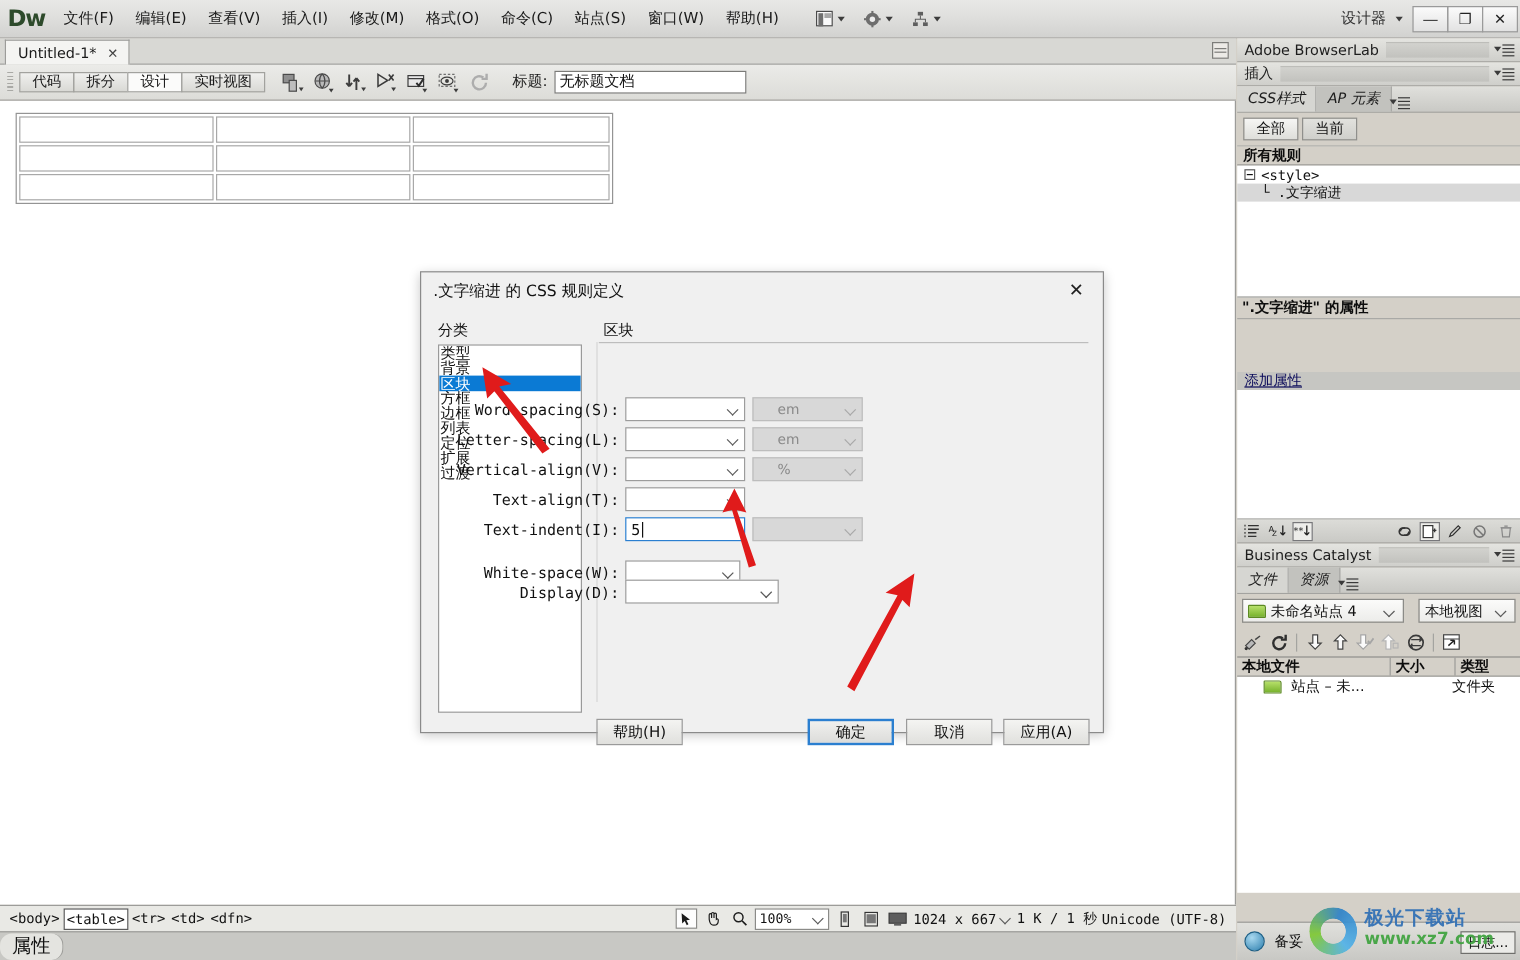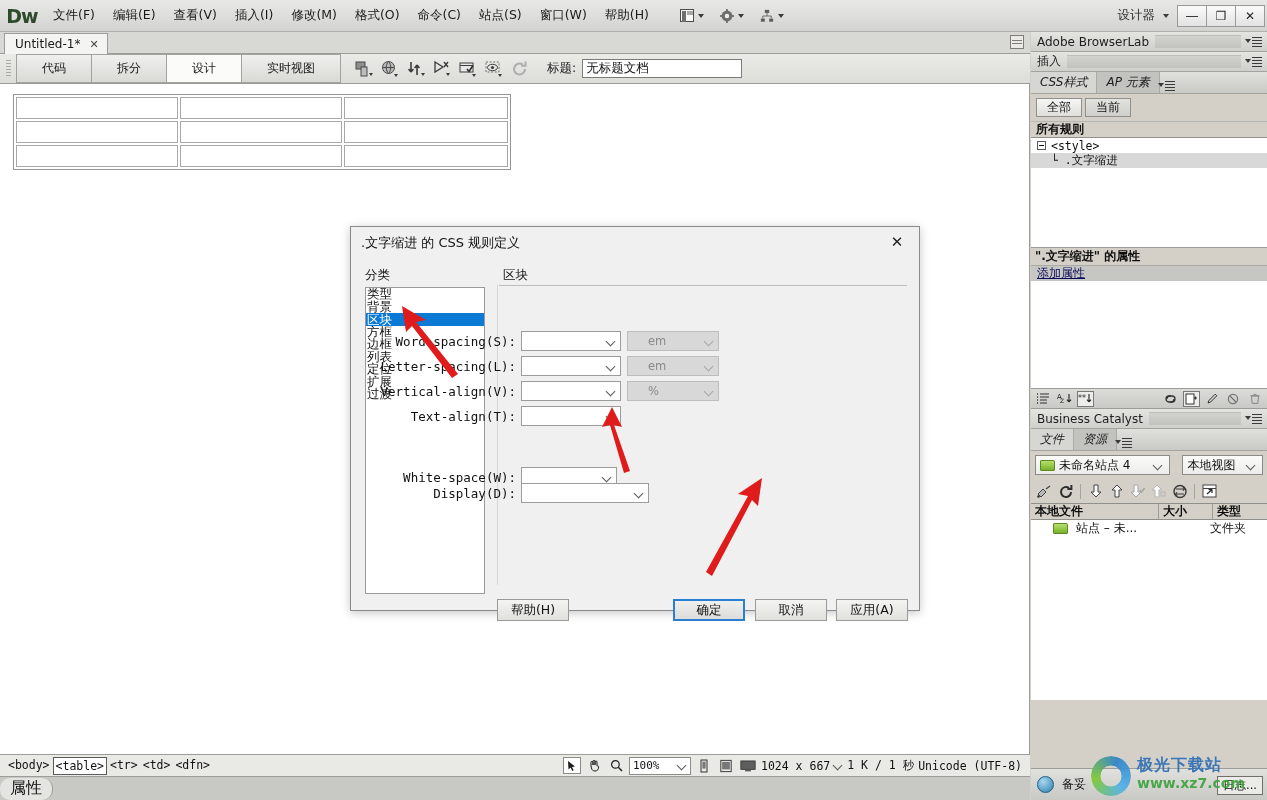--- a/index.html
+++ b/index.html
@@ -85,21 +85,21 @@
   
   .doctoolbar {
     position:absolute; left:0; top:54px; width:1030px; height:30px;
     background:linear-gradient(to bottom,#ebebe8,#dcdcd8);
     border-bottom:1px solid #9c9c99;
     display:flex; align-items:center; padding-left:6px;
   }
   .grip { width:5px; height:18px; margin-right:6px;
     background:repeating-linear-gradient(to bottom,#a9a9a5 0 1px, transparent 1px 3px); }
   .viewbtn {
-    height:29px; padding:0 25px; border:1px solid #a2a29e;
+    height:17px; padding:0 10px; border:1px solid #a2a29e;
     background:linear-gradient(to bottom,#f0f0ee,#d9d9d5);
     display:flex;align-items:center; font-size:12px; color:#1a1a1a; margin-left:-1px;
     font-family:"DejaVu Sans", sans-serif;
   }
   .viewbtn.active { background:#fbfbfa; }
   .dtb-sep { width:10px; }
   .dtb-ico { width:20px; height:20px; margin:0 3px; position:relative; display:inline-block; }
   .title-label { font-size:12.5px; color:#1a1a1a; margin-left:14px; margin-right:6px;
      font-family:"DejaVu Sans", sans-serif;}
   .title-input {
@@ -223,20 +223,21 @@
   .prop-head {
     height:18px; background:#d4d0c8; display:flex; align-items:center; padding-left:4px;
     font-size:12px; font-weight:bold; color:#0d0d0d; border-bottom:1px solid #a9a9a6;
     font-family:"DejaVu Sans", sans-serif;
   }
   .prop-area { background:#fff; height:108px; border-bottom:1px solid #9c9c99;}
   .addprop {
     background:#c6c6c2; height:15px; display:flex; align-items:center; padding-left:6px;
     font-size:12px; color:#0a0a5a; text-decoration:underline;
     font-family:"DejaVu Sans", sans-serif;
+    margin-top:44px;
   }
   .prop-foot {
     height:20px; background:linear-gradient(to bottom,#dcdcd8,#c9c9c5);
     border-bottom:1px solid #9c9c99; display:flex; align-items:center; padding:0 4px; gap:4px;
   }
   .pf-ico { width:17px;height:16px; display:flex;align-items:center;justify-content:center;
     font-size:11px; color:#2a2a2a; font-family:"DejaVu Sans", sans-serif;}
   .pf-ico.boxed { border:1px solid #77777a; background:#ededea; }
   .siterow { display:flex; align-items:center; padding:4px 4px; gap:12px; }
   .combo {
@@ -847,20 +848,31 @@
         </span>
       </div>
 
       <div class="frow2" style="left:0; top:147px;">
         <span class="flabel">Text-align(T):</span>
         <span class="sel-box" style="width:100px">
           <span class="chev"></span>
         </span>
       </div>
 
+      <div class="frow2" style="left:0; top:172px;">
+        <span class="flabel">Text-indent(I):</span>
+        <span class="txtbox" style="width:100px">
+          <span>5</span>
+          <span class="caret"></span>
+        </span>
+        <span class="sel-box dis" style="width:92px;margin-left:6px">
+          <span class="u"></span>
+          <span class="chev dis"></span>
+        </span>
+      </div>
 
       <div class="frow2" style="left:0; top:208px;">
         <span class="flabel">White-space(W):</span>
         <span class="sel-box" style="width:96px">
           <span class="chev"></span>
         </span>
       </div>
 
       <div class="frow2" style="left:0; top:224px;">
         <span class="flabel">Display(D):</span>

